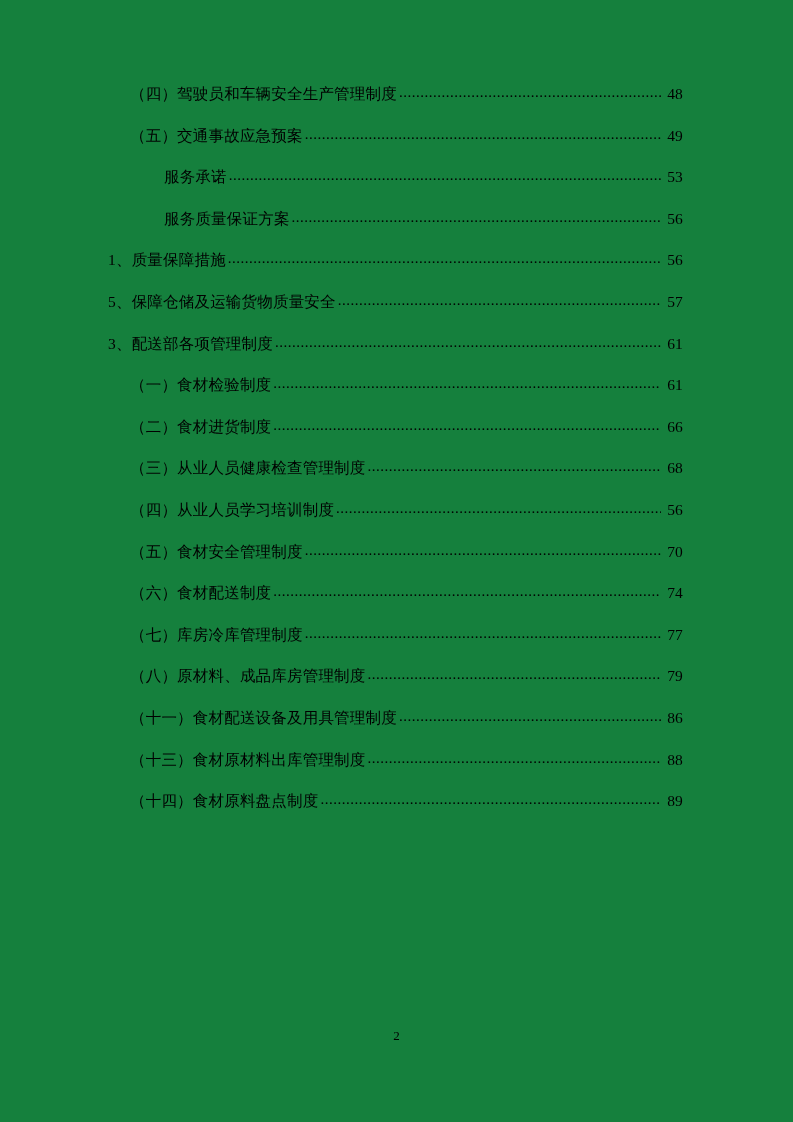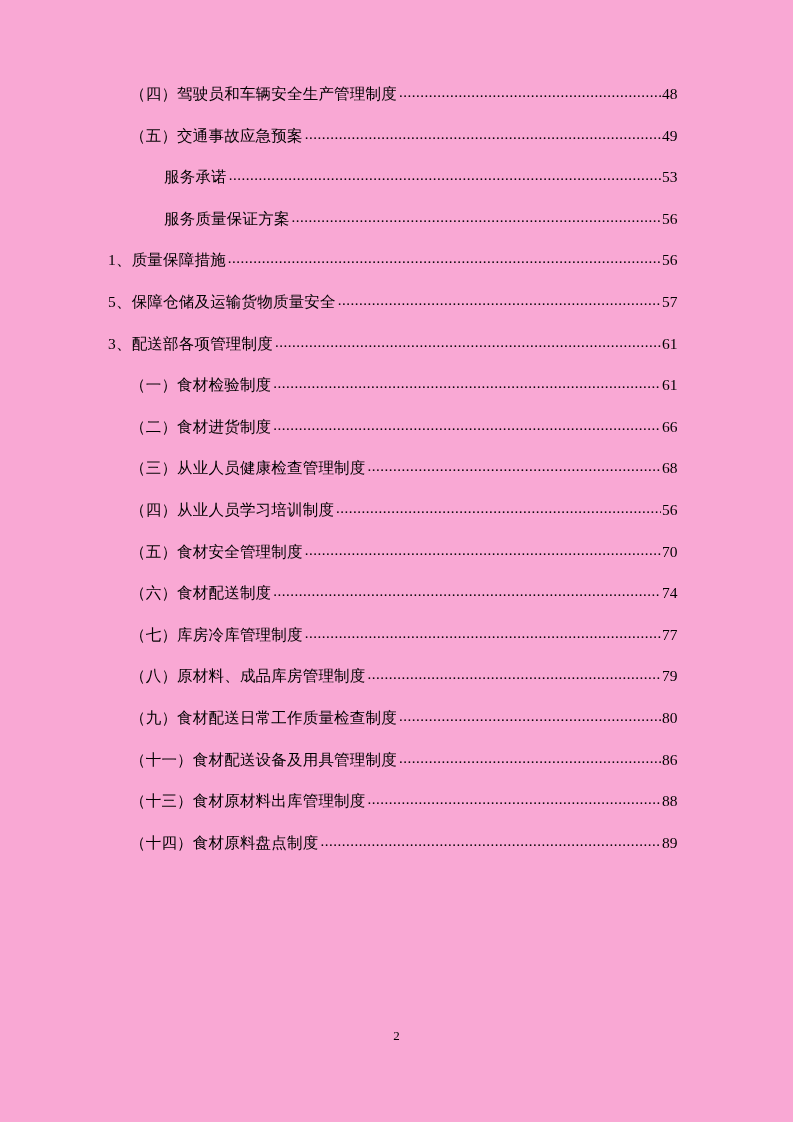--- a/index.html
+++ b/index.html
@@ -8,21 +8,21 @@
     background: #ffffff;
   }
   body {
     font-family: "Liberation Serif", "DejaVu Serif", serif;
     color: #000000;
   }
   .page {
     position: relative;
     width: 793px;
     height: 1122px;
-    background: #f9a8d4;
+    background: #15803d;
     box-sizing: border-box;
     overflow: hidden;
   }
   .content {
     position: absolute;
     left: 108px;
     top: 86px;
     width: 580px;
   }
   .toc-entry {
@@ -47,21 +47,21 @@
     letter-spacing: 0.5px;
     color: #000;
   }
   .toc-entry .leader::before {
     content: "..........................................................................................................";
     display: block;
     white-space: nowrap;
   }
   .toc-entry .page-num {
     flex: 0 0 auto;
-    text-align: left;
+    text-align: center;
     min-width: 26px;
   }
 
   
   .lvl-sub { padding-left: 22px; }
   .lvl-top { padding-left: 8px; margin-left: 48px; }
   .lvl-num { padding-left: 0px; }
 
   .footer-num {
     position: absolute;
@@ -147,25 +147,20 @@
         <span class="label">（七）库房冷库管理制度</span>
         <span class="leader"></span>
         <span class="page-num">77</span>
       </div>
       <div class="toc-entry lvl-sub">
         <span class="label">（八）原材料、成品库房管理制度</span>
         <span class="leader"></span>
         <span class="page-num">79</span>
       </div>
       <div class="toc-entry lvl-sub">
-        <span class="label">（九）食材配送日常工作质量检查制度</span>
-        <span class="leader"></span>
-        <span class="page-num">80</span>
-      </div>
-      <div class="toc-entry lvl-sub">
         <span class="label">（十一）食材配送设备及用具管理制度</span>
         <span class="leader"></span>
         <span class="page-num">86</span>
       </div>
       <div class="toc-entry lvl-sub">
         <span class="label">（十三）食材原材料出库管理制度</span>
         <span class="leader"></span>
         <span class="page-num">88</span>
       </div>
       <div class="toc-entry lvl-sub">

